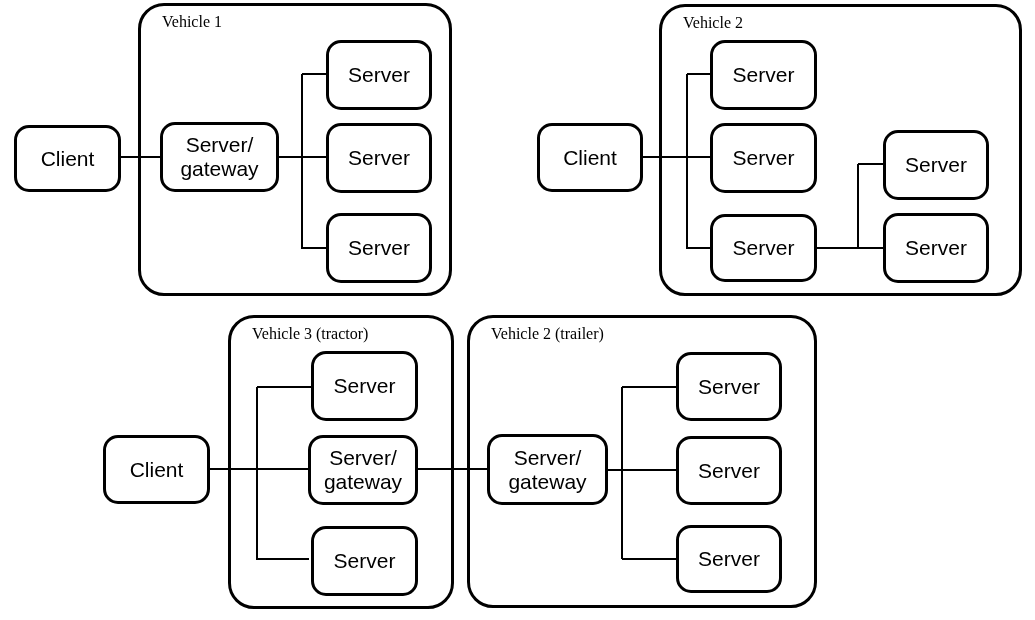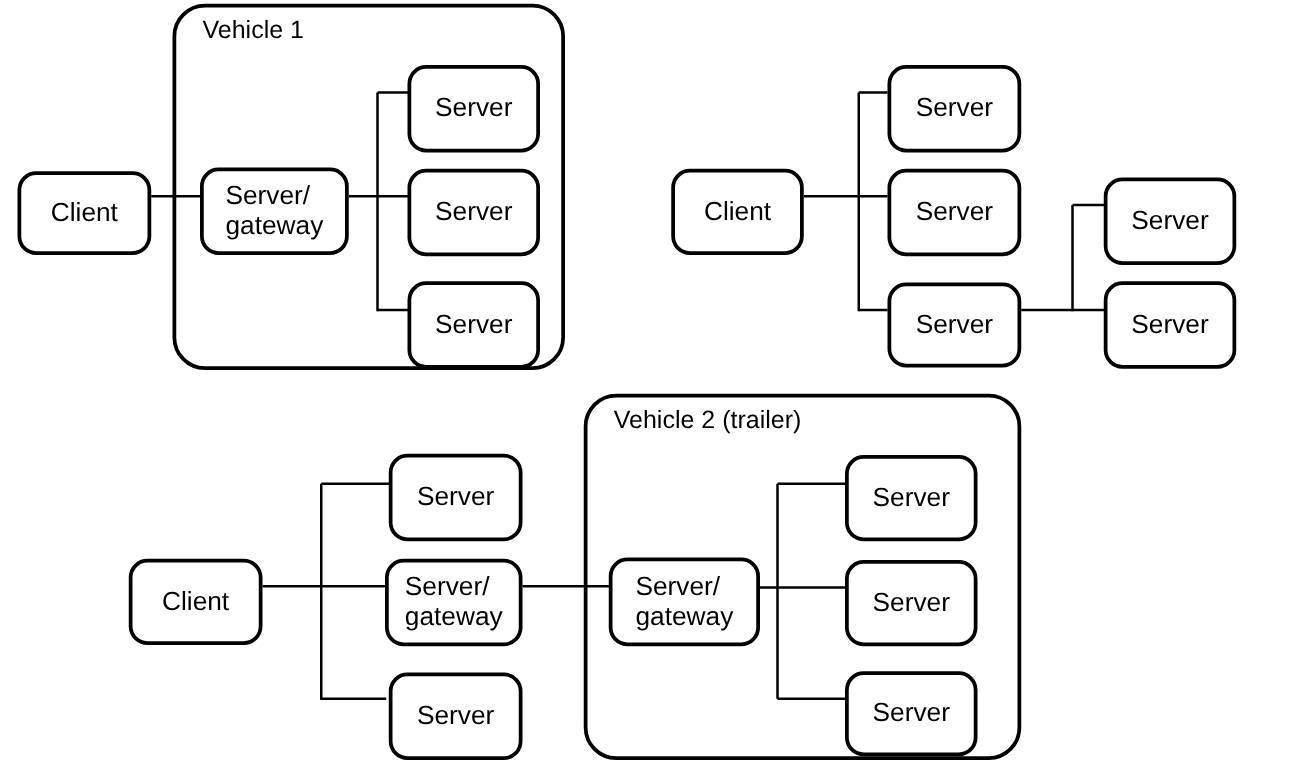--- a/index.html
+++ b/index.html
@@ -17,54 +17,60 @@
     border: 3px solid #000000;
     border-radius: 26px;
     box-sizing: border-box;
     background: transparent;
     z-index: 0;
   }
   .vtitle {
     position: absolute;
     left: 21px;
     top: 7px;
-    font-size: 20px;
+    font-size: 16px;
     line-height: 1.1;
     white-space: nowrap;
     color: #000000;
+    font-family: Liberation Serif, serif;
   }
   .node {
     position: absolute;
     border: 3px solid #000000;
     border-radius: 15px;
     box-sizing: border-box;
     background: #ffffff;
     display: flex;
     align-items: center;
     justify-content: center;
-    text-align: left;
+    text-align: center;
     font-size: 21px;
     line-height: 1.12;
     white-space: pre-line;
     z-index: 2;
-    margin-top: 12px;
   }
   .line {
     position: absolute;
     background: #000000;
     z-index: 1;
   }
 </style>
 </head>
 <body>
 
 <div class="canvas">
 
   <div class="vehicle" style="left:138px; top:3px; width:314px; height:293px;">
     <div class="vtitle">Vehicle 1</div>
+  </div>
+  <div class="vehicle" style="left:659px; top:4px; width:363px; height:292px;">
+    <div class="vtitle">Vehicle 2</div>
+  </div>
+  <div class="vehicle" style="left:228px; top:315px; width:226px; height:294px;">
+    <div class="vtitle">Vehicle 3 (tractor)</div>
   </div>
   <div class="vehicle" style="left:467px; top:315px; width:350px; height:293px;">
     <div class="vtitle">Vehicle 2 (trailer)</div>
   </div>
 
   <div class="line" style="left:121px; top:156px; width:39px; height:2px;"></div>
   <div class="line" style="left:279px; top:156px; width:48px; height:2px;"></div>
   <div class="line" style="left:301px; top:74px; width:2px; height:175px;"></div>
   <div class="line" style="left:302px; top:73px; width:25px; height:2px;"></div>
   <div class="line" style="left:302px; top:247px; width:25px; height:2px;"></div>

